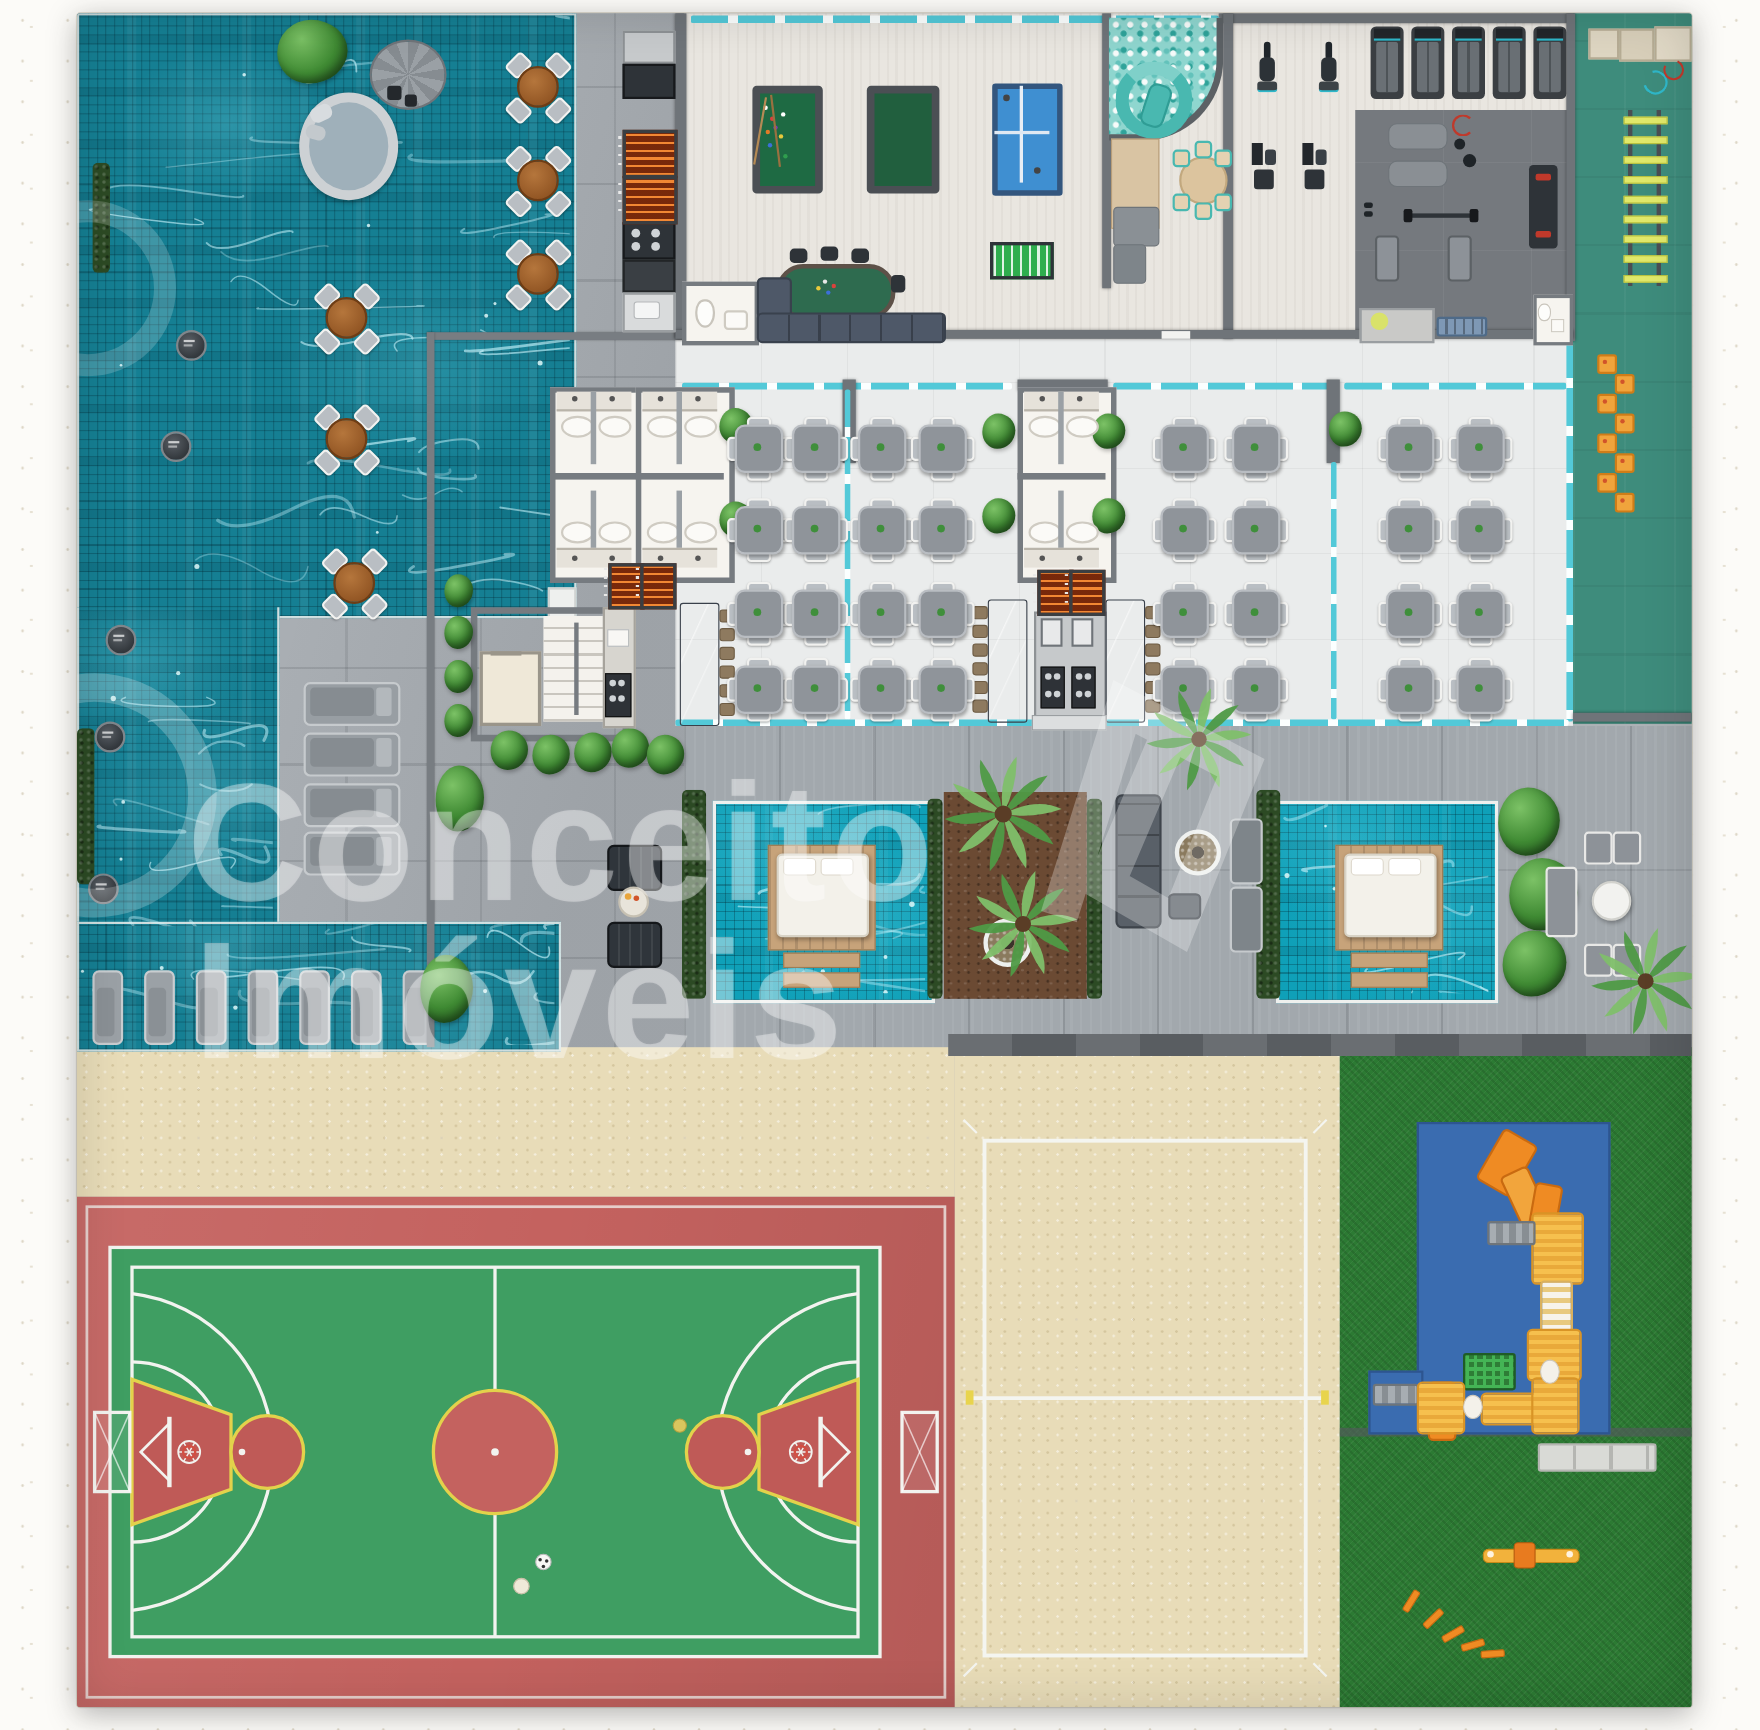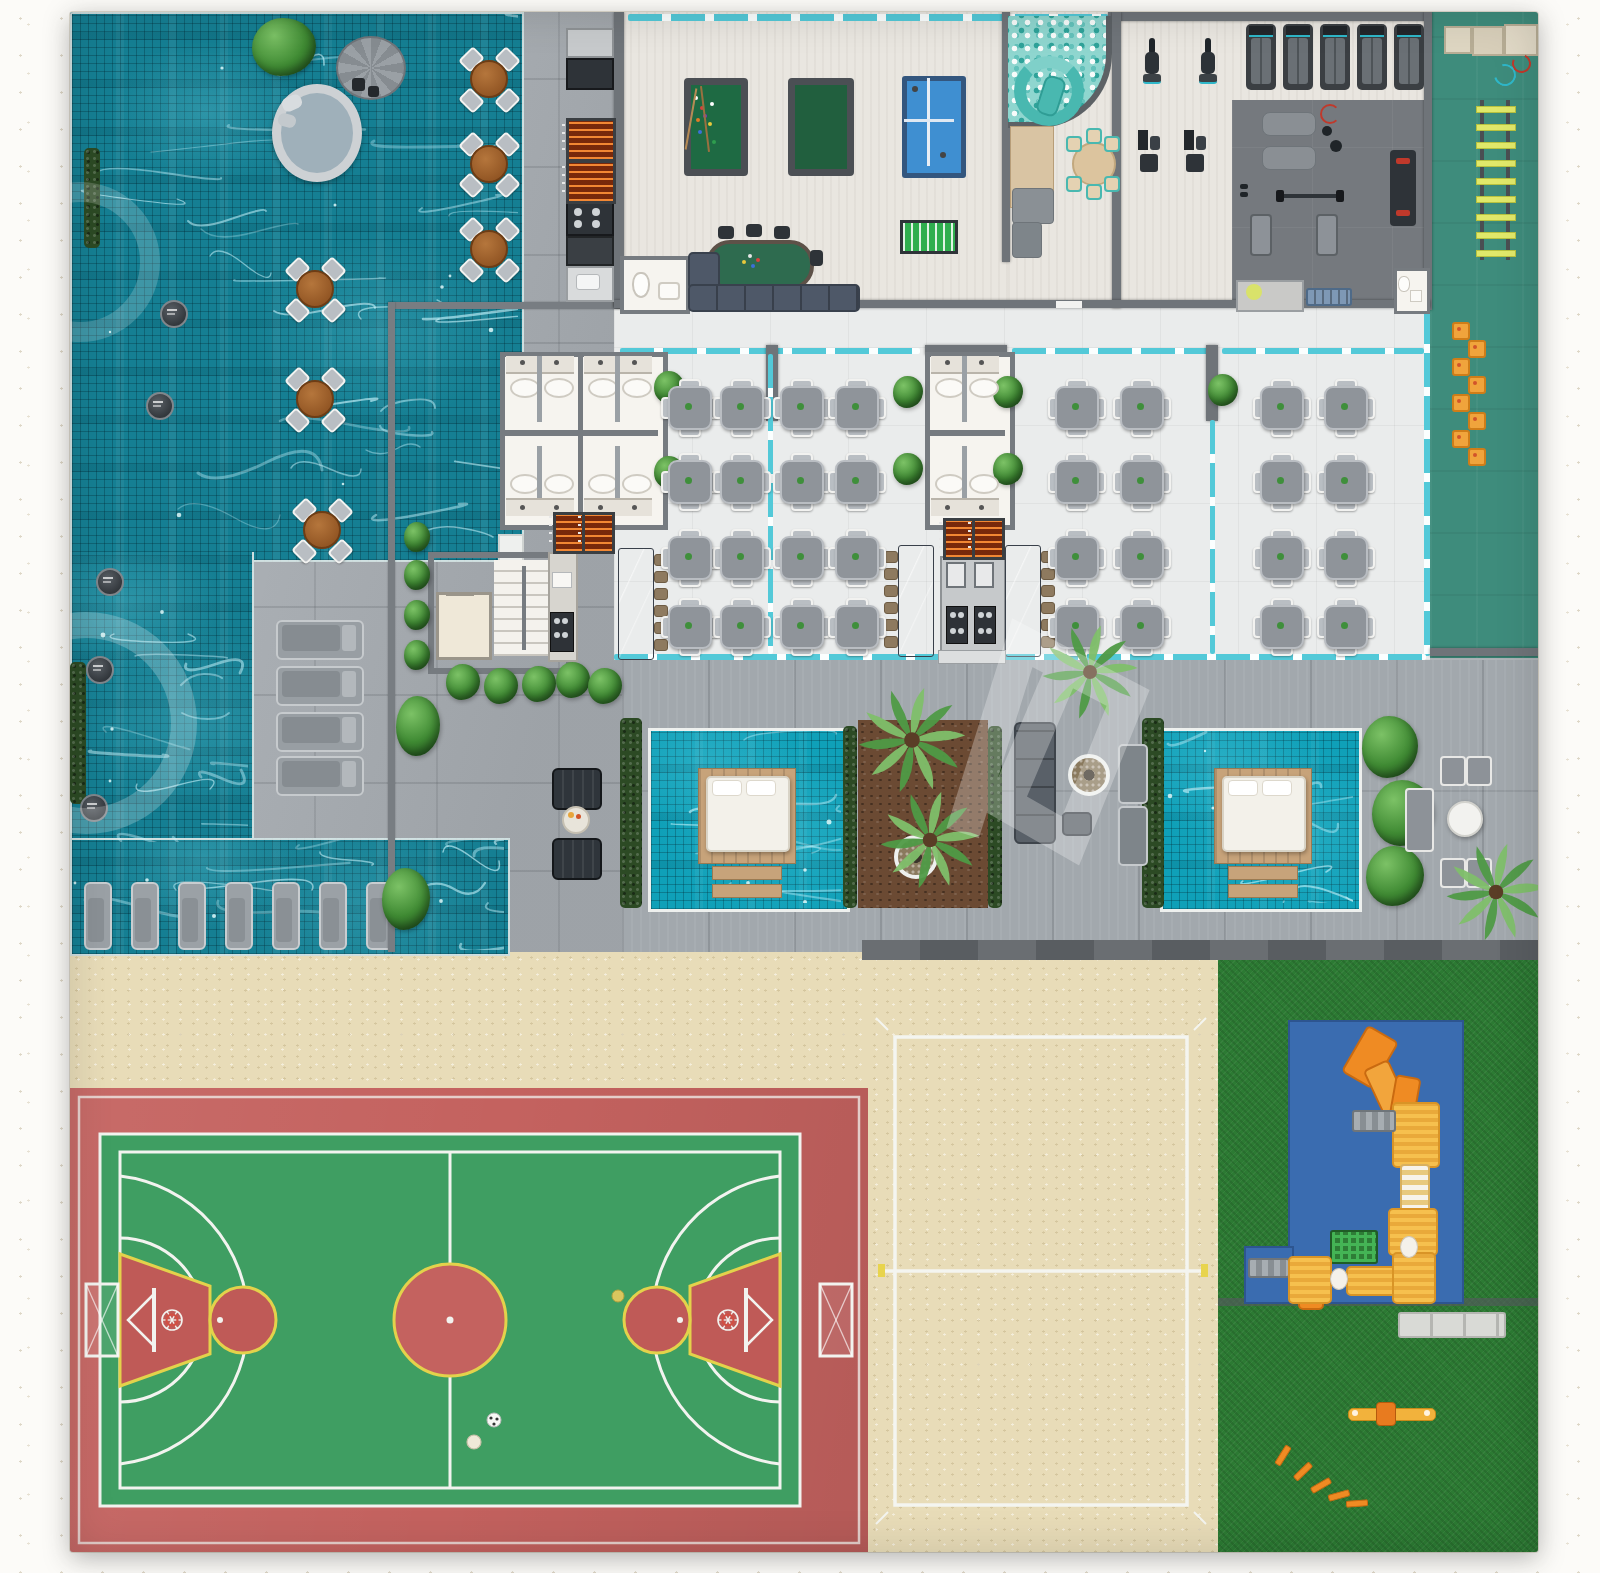--- a/index.html
+++ b/index.html
@@ -71,20 +71,24 @@
   .stick{background:#ef8b23;border:1px solid #c96a10;border-radius:2px;z-index:9;}
   .wm{z-index:30;pointer-events:none;}
   .wm-line{font-weight:700;font-size:152px;line-height:1.0;letter-spacing:4px;color:var(--watermark,rgba(255,255,255,.34));text-shadow:0 0 2px rgba(255,255,255,.12);}
   svg{display:block;}
 </style>
 </head>
 <body>
 
 <div class="canvas">
   <div class="plan abs" id="plan">
+    <div class="wm abs" style="left:100px;top:678px;">
+      <div class="wm-line">Conceito</div>
+      <div class="wm-line" style="margin-top:-8px;margin-left:6px;">Imóveis</div>
+    </div>
     <div class="wm abs" style="left:850px;top:588px;transform:rotate(-12deg);">
       <svg width="250" height="270" viewBox="0 0 250 270">
         <path d="M24,214 L122,40 L214,116 L128,244 L72,194 L152,80" fill="none" stroke="rgba(255,255,255,0.27)" stroke-width="34"></path>
       </svg>
     </div>
     <div class="wm abs" style="left:-95px;top:600px;width:170px;height:170px;border:26px solid rgba(255,255,255,.22);border-radius:50%;"></div>
     <div class="wm abs" style="left:-70px;top:170px;width:120px;height:120px;border:20px solid rgba(255,255,255,.18);border-radius:50%;"></div>
   <div class="abs deck-stone" style="left: 0px; top: 0px; width: 552px; height: 948px;"></div>
       <div class="abs deck-plank" style="left: 552px; top: 648px; width: 916px; height: 300px;"></div>
       <div class="abs floor-light" style="left: 552px; top: 0px; width: 386px; height: 296px;"></div>

